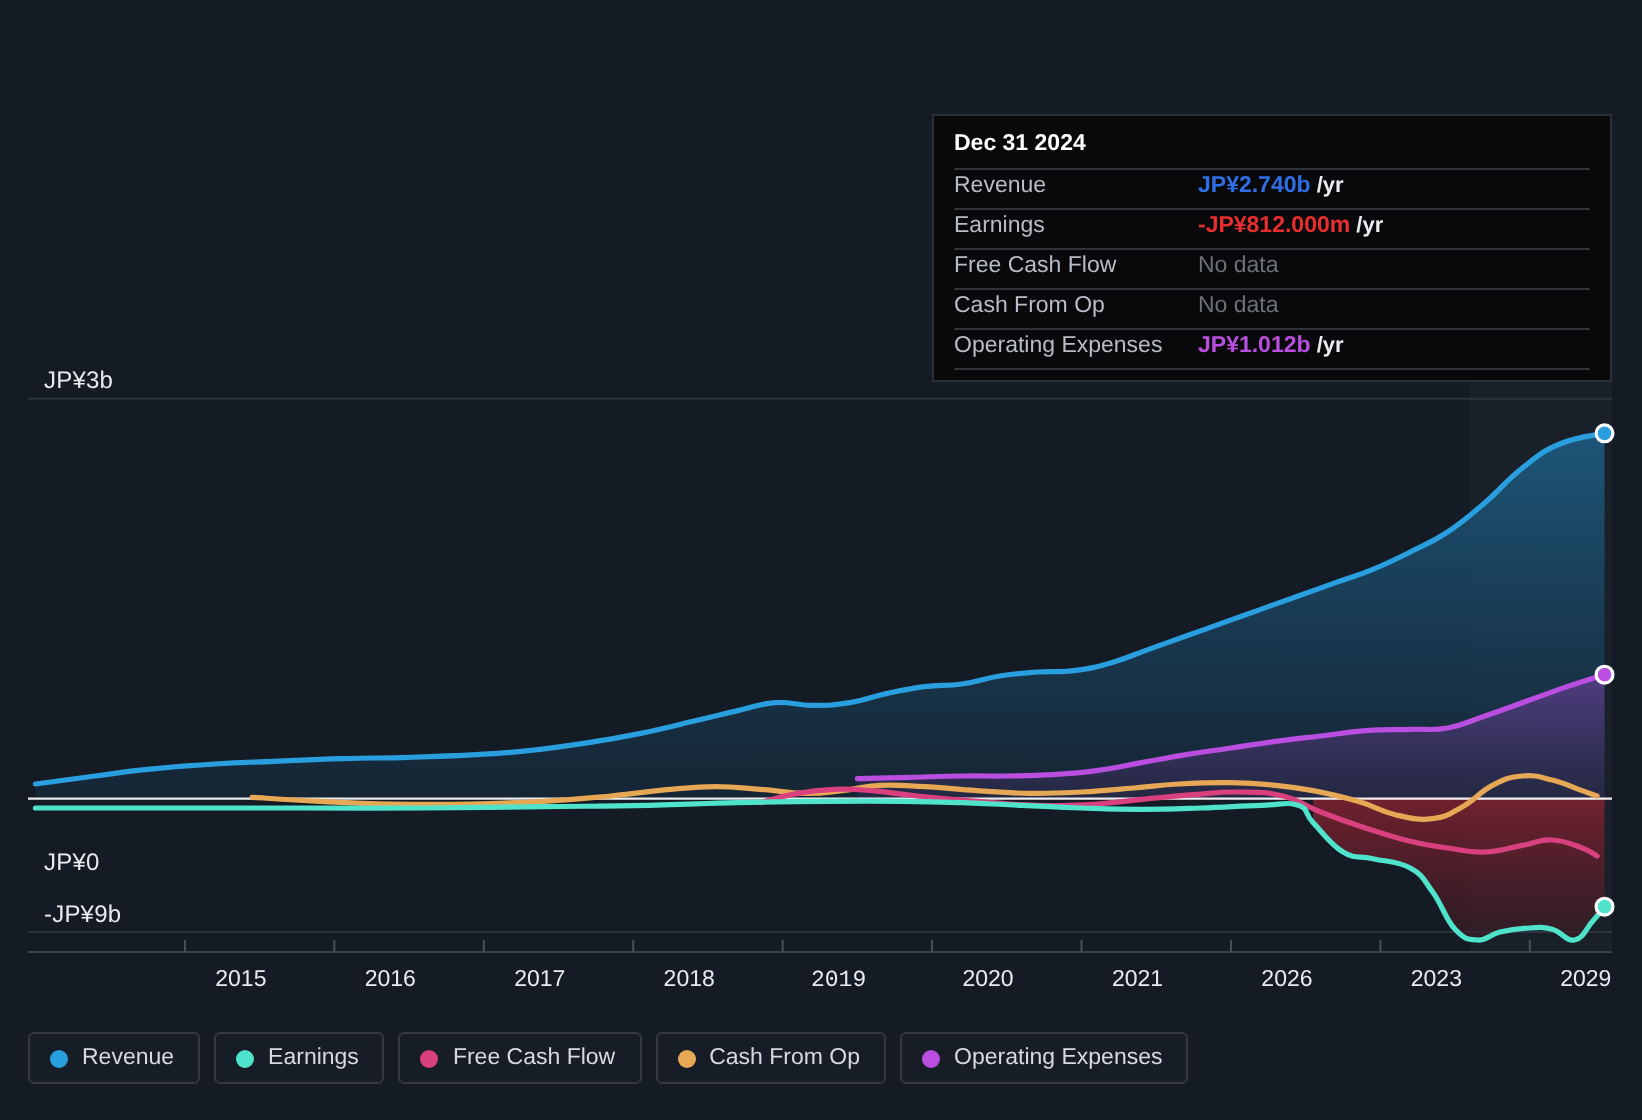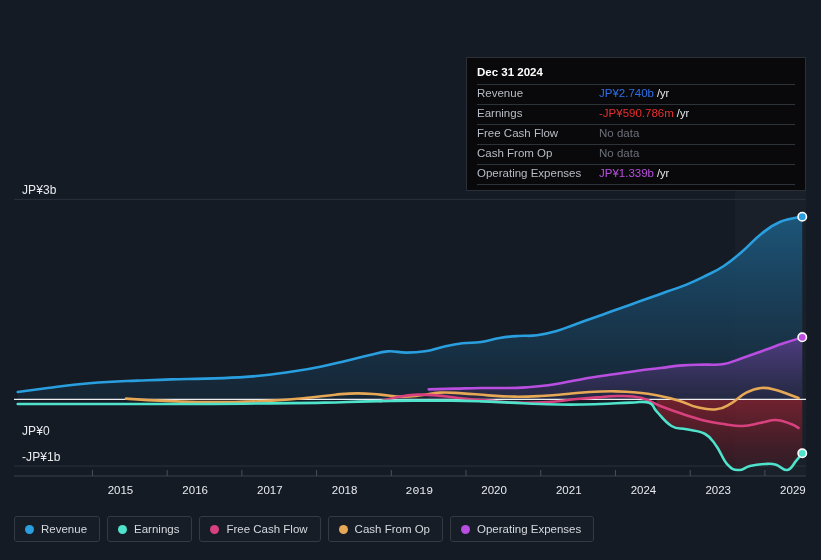--- a/index.html
+++ b/index.html
@@ -70,21 +70,21 @@
     padding: 2px 0 2px 0;
     min-height: 15px;
   }
   .tt-row.sub { border-top: none; padding-top: 0; margin-top: -2px; }
   .tt-key {
     color: #b8bcc4;
     font-size: 11.5px;
     width: 122px;
     flex: none;
   }
-  .tt-val { font-size: 11.5px; white-space: nowrap; }
+  .tt-val { font-size: 11.5px; white-space: nowrap; font-weight: bold; }
   .tt-val .unit { color: #e9ebef; font-size: 11px; }
   .tt-nodata { color: #6b7079; font-size: 11.5px; }
   .tt-end { border-top: 1px solid #2e3239; height: 0; }
 
   
   #legend {
     position: absolute;
     left: 14px;
     top: 516px;
     display: flex;
@@ -168,57 +168,57 @@
         <line x1="540.7547169811332" y1="470" x2="540.7547169811332" y2="476" stroke="#4a505a" stroke-width="1"></line>
         <line x1="615.4716981132093" y1="470" x2="615.4716981132093" y2="476" stroke="#4a505a" stroke-width="1"></line>
         <line x1="690.1886792452855" y1="470" x2="690.1886792452855" y2="476" stroke="#4a505a" stroke-width="1"></line>
         <line x1="764.9056603773615" y1="470" x2="764.9056603773615" y2="476" stroke="#4a505a" stroke-width="1"></line>
       </svg>
     </div>
 
   <div id="y-axis">
       <div class="y-label" style="left: 22px; top: 183.333px;">JP¥3b</div>
       <div class="y-label" style="left: 22px; top: 392.333px; margin-top: 32px;">JP¥0</div>
-      <div class="y-label" style="left: 22px; top: 450px;">-JP¥1b</div>
+      <div class="y-label" style="left: 22px; top: 450px;">-JP¥9b</div>
     </div>
   <div id="x-axis">
       <div class="x-label" style="left: 92.4528px; top: 484px;">2015</div>
       <div class="x-label" style="left: 167.17px; top: 484px;">2016</div>
       <div class="x-label" style="left: 241.887px; top: 484px;">2017</div>
       <div class="x-label" style="left: 316.604px; top: 484px;">2018</div>
       <div class="x-label" style="left: 391.321px; top: 484px; font-family: Liberation Mono, monospace;">2019</div>
       <div class="x-label" style="left: 466.038px; top: 484px;">2020</div>
       <div class="x-label" style="left: 540.755px; top: 484px;">2021</div>
-      <div class="x-label" style="left: 615.472px; top: 484px;">2024</div>
+      <div class="x-label" style="left: 615.472px; top: 484px;">2026</div>
       <div class="x-label" style="left: 690.189px; top: 484px;">2023</div>
       <div class="x-label" style="left: 764.906px; top: 484px;">2029</div>
     </div>
 
   <div id="tooltip">
     <div class="tt-date">Dec 31 2024</div>
     <div id="tt-rows">
         <div class="tt-row">
           <div class="tt-key">Revenue</div>
           <div class="tt-val"><span style="color: rgb(46, 111, 232);">JP¥2.740b</span><span class="unit"> /yr</span></div>
         </div>
         <div class="tt-row">
           <div class="tt-key">Earnings</div>
-          <div class="tt-val"><span style="color: rgb(232, 46, 46);">-JP¥590.786m</span><span class="unit"> /yr</span></div>
+          <div class="tt-val"><span style="color: rgb(232, 46, 46);">-JP¥812.000m</span><span class="unit"> /yr</span></div>
         </div>
         <div class="tt-row">
           <div class="tt-key">Free Cash Flow</div>
           <div class="tt-nodata">No data</div>
         </div>
         <div class="tt-row">
           <div class="tt-key">Cash From Op</div>
           <div class="tt-nodata">No data</div>
         </div>
         <div class="tt-row">
           <div class="tt-key">Operating Expenses</div>
-          <div class="tt-val"><span style="color: rgb(185, 78, 224);">JP¥1.339b</span><span class="unit"> /yr</span></div>
+          <div class="tt-val"><span style="color: rgb(185, 78, 224);">JP¥1.012b</span><span class="unit"> /yr</span></div>
         </div>
       </div>
     <div class="tt-end"></div>
   </div>
 
   <div id="legend">
       <div class="legend-item">
         <span class="legend-dot" style="background: rgb(42, 159, 224);"></span>
         <span class="legend-text">Revenue</span>
       </div>

